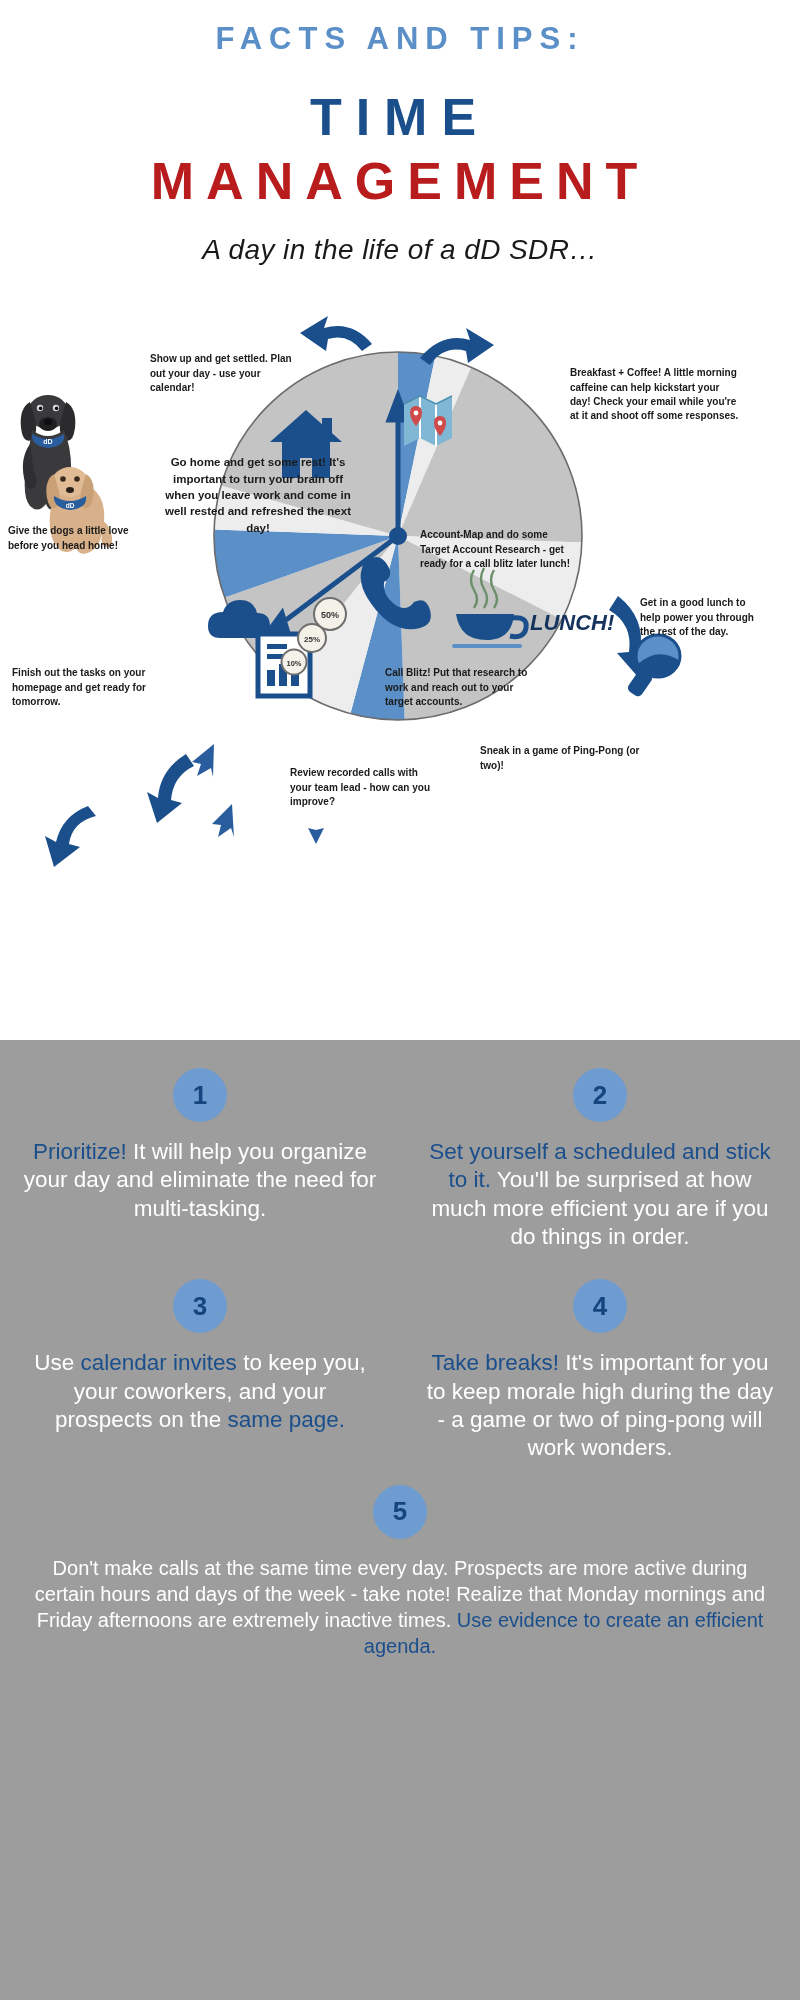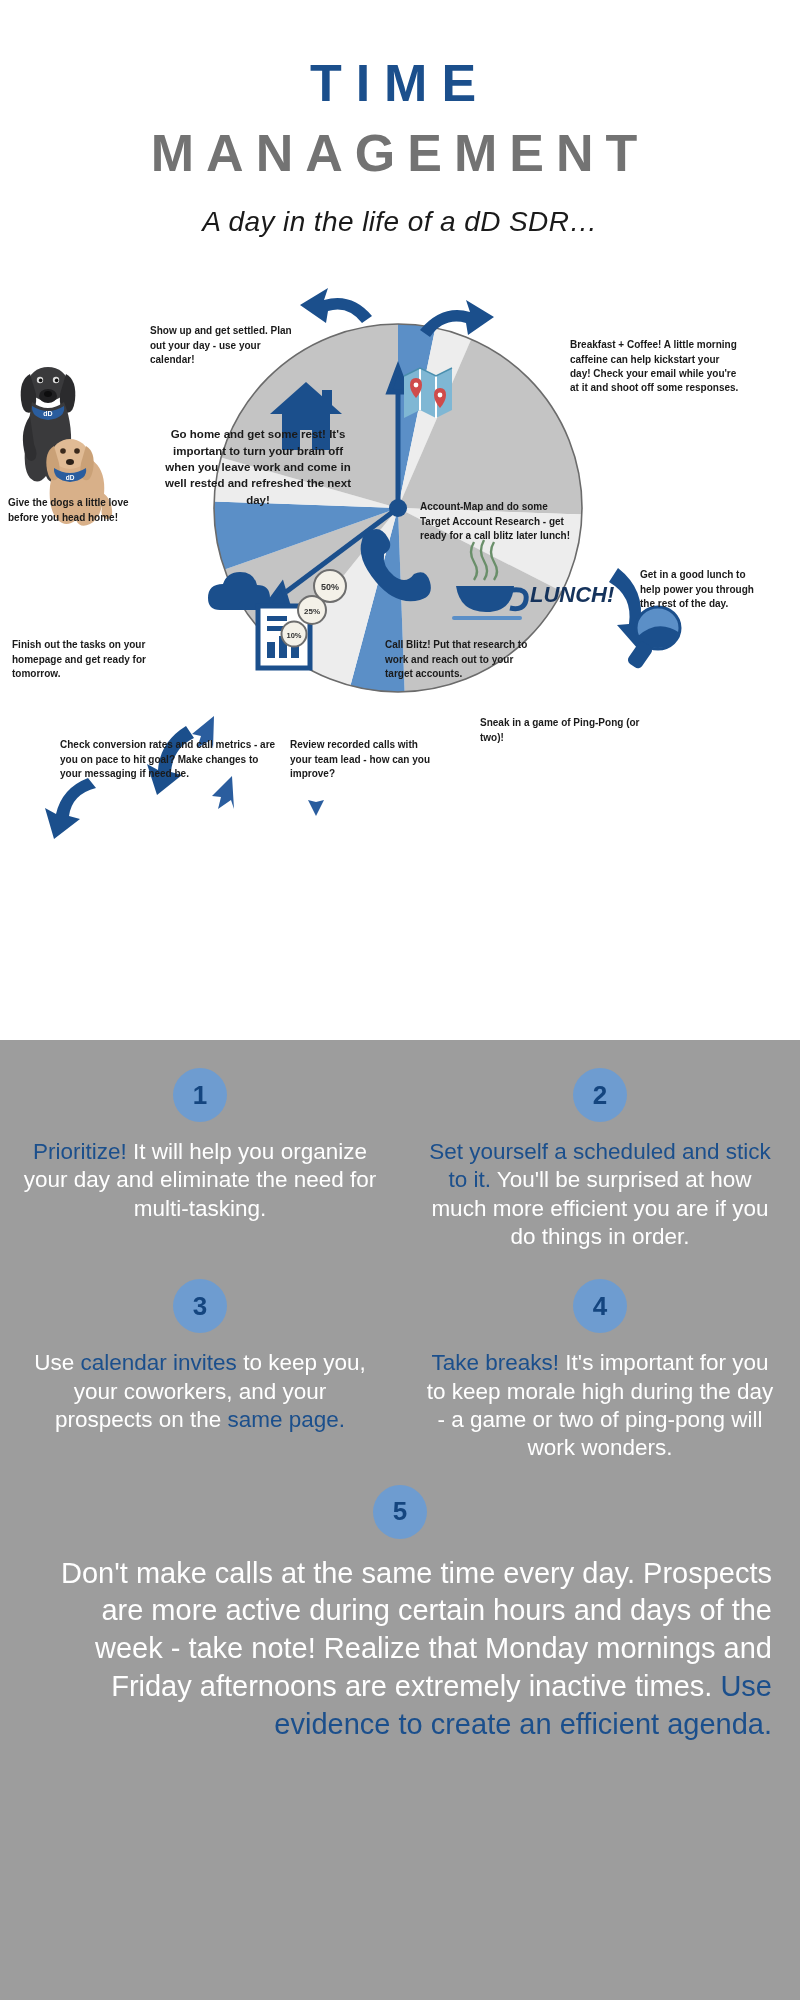--- a/index.html
+++ b/index.html
@@ -17,21 +17,21 @@
   .hdr-eyebrow{
     font-size:31px;font-weight:bold;letter-spacing:7px;
     color:#5b8fc7;line-height:1.1;
   }
   .hdr-line1{
     font-size:52px;font-weight:bold;letter-spacing:14px;
     color:#1b4f8c;line-height:1.25;margin-top:29px;
   }
   .hdr-line2{
     font-size:52px;font-weight:bold;letter-spacing:12px;
-    color:#737373;line-height:1.2;margin-top:6px;
+    color:#b91c1c;line-height:1.2;
   }
   .hdr-sub{
     font-size:28px;font-style:italic;color:#1a1a1a;
     margin-top:22px;letter-spacing:.4px;
   }
 
   
   .mid{position:relative;width:800px;height:610px;}
   .pie-wrap{position:absolute;left:208px;top:80px;width:380px;height:380px;}
   .pie-svg{display:block;}
@@ -65,28 +65,29 @@
     background:#6e9cd0;color:#14457f;
     font-size:26px;font-weight:bold;
     display:flex;align-items:center;justify-content:center;
     margin:22px auto 16px auto;
   }
   .tip-txt{
     font-size:22.5px;line-height:1.26;color:#ffffff;
   }
   .hl{color:#1b4f8c;}
   .tip-wide{width:100%;padding:0 28px;box-sizing:border-box;text-align:center;}
-  .tip-wide .tip-txt{font-size:29px;line-height:1.3;text-align:right;}
+  .tip-wide .tip-txt{font-size:20px;line-height:1.3;}
 </style>
 </head>
 <body>
 
 <div class="page">
 
   <div class="hdr">
+    <div class="hdr-eyebrow">FACTS AND TIPS:</div>
     <div class="hdr-line1">TIME</div>
     <div class="hdr-line2">MANAGEMENT</div>
     <div class="hdr-sub">A day in the life of a dD SDR…</div>
   </div>
 
   <div class="mid">
 
     <svg class="dogs" viewBox="0 0 120 190">
       <g>
         <ellipse cx="40" cy="34" rx="20" ry="17" fill="#3a3a3c"></ellipse>
@@ -226,21 +227,20 @@
     <div class="lunch" style="left:530px;top:344px;">LUNCH!</div>
 
     <div class="co" style="left:640px;top:330px;width:120px;">Get in a good lunch to help power you through the rest of the day.</div>
 
     <div class="co" style="left:385px;top:400px;width:146px;">Call Blitz! Put that research to work and reach out to your target accounts.</div>
 
     <div class="co" style="left:480px;top:478px;width:160px;">Sneak in a game of Ping-Pong (or two)!</div>
 
     <div class="co" style="left:290px;top:500px;width:150px;">Review recorded calls with your team lead - how can you improve?</div>
 
-    <div class="co" style="left:60px;top:500px;width:216px;">Check conversion rates and call metrics - are you on pace to hit goal? Make changes to your messaging if need be.</div>
 
     <div class="co" style="left:12px;top:400px;width:136px;">Finish out the tasks on your homepage and get ready for tomorrow.</div>
 
     <div class="co" style="left:8px;top:258px;width:126px;">Give the dogs a little love before you head home!</div>
 
     <div class="co-inner" style="left:158px;top:188px;width:200px;">Go home and get some rest! It's important to turn your brain off when you leave work and come in well rested and refreshed the next day!</div>
   </div>
 
   <div class="tips">
     <div class="tips-grid">

